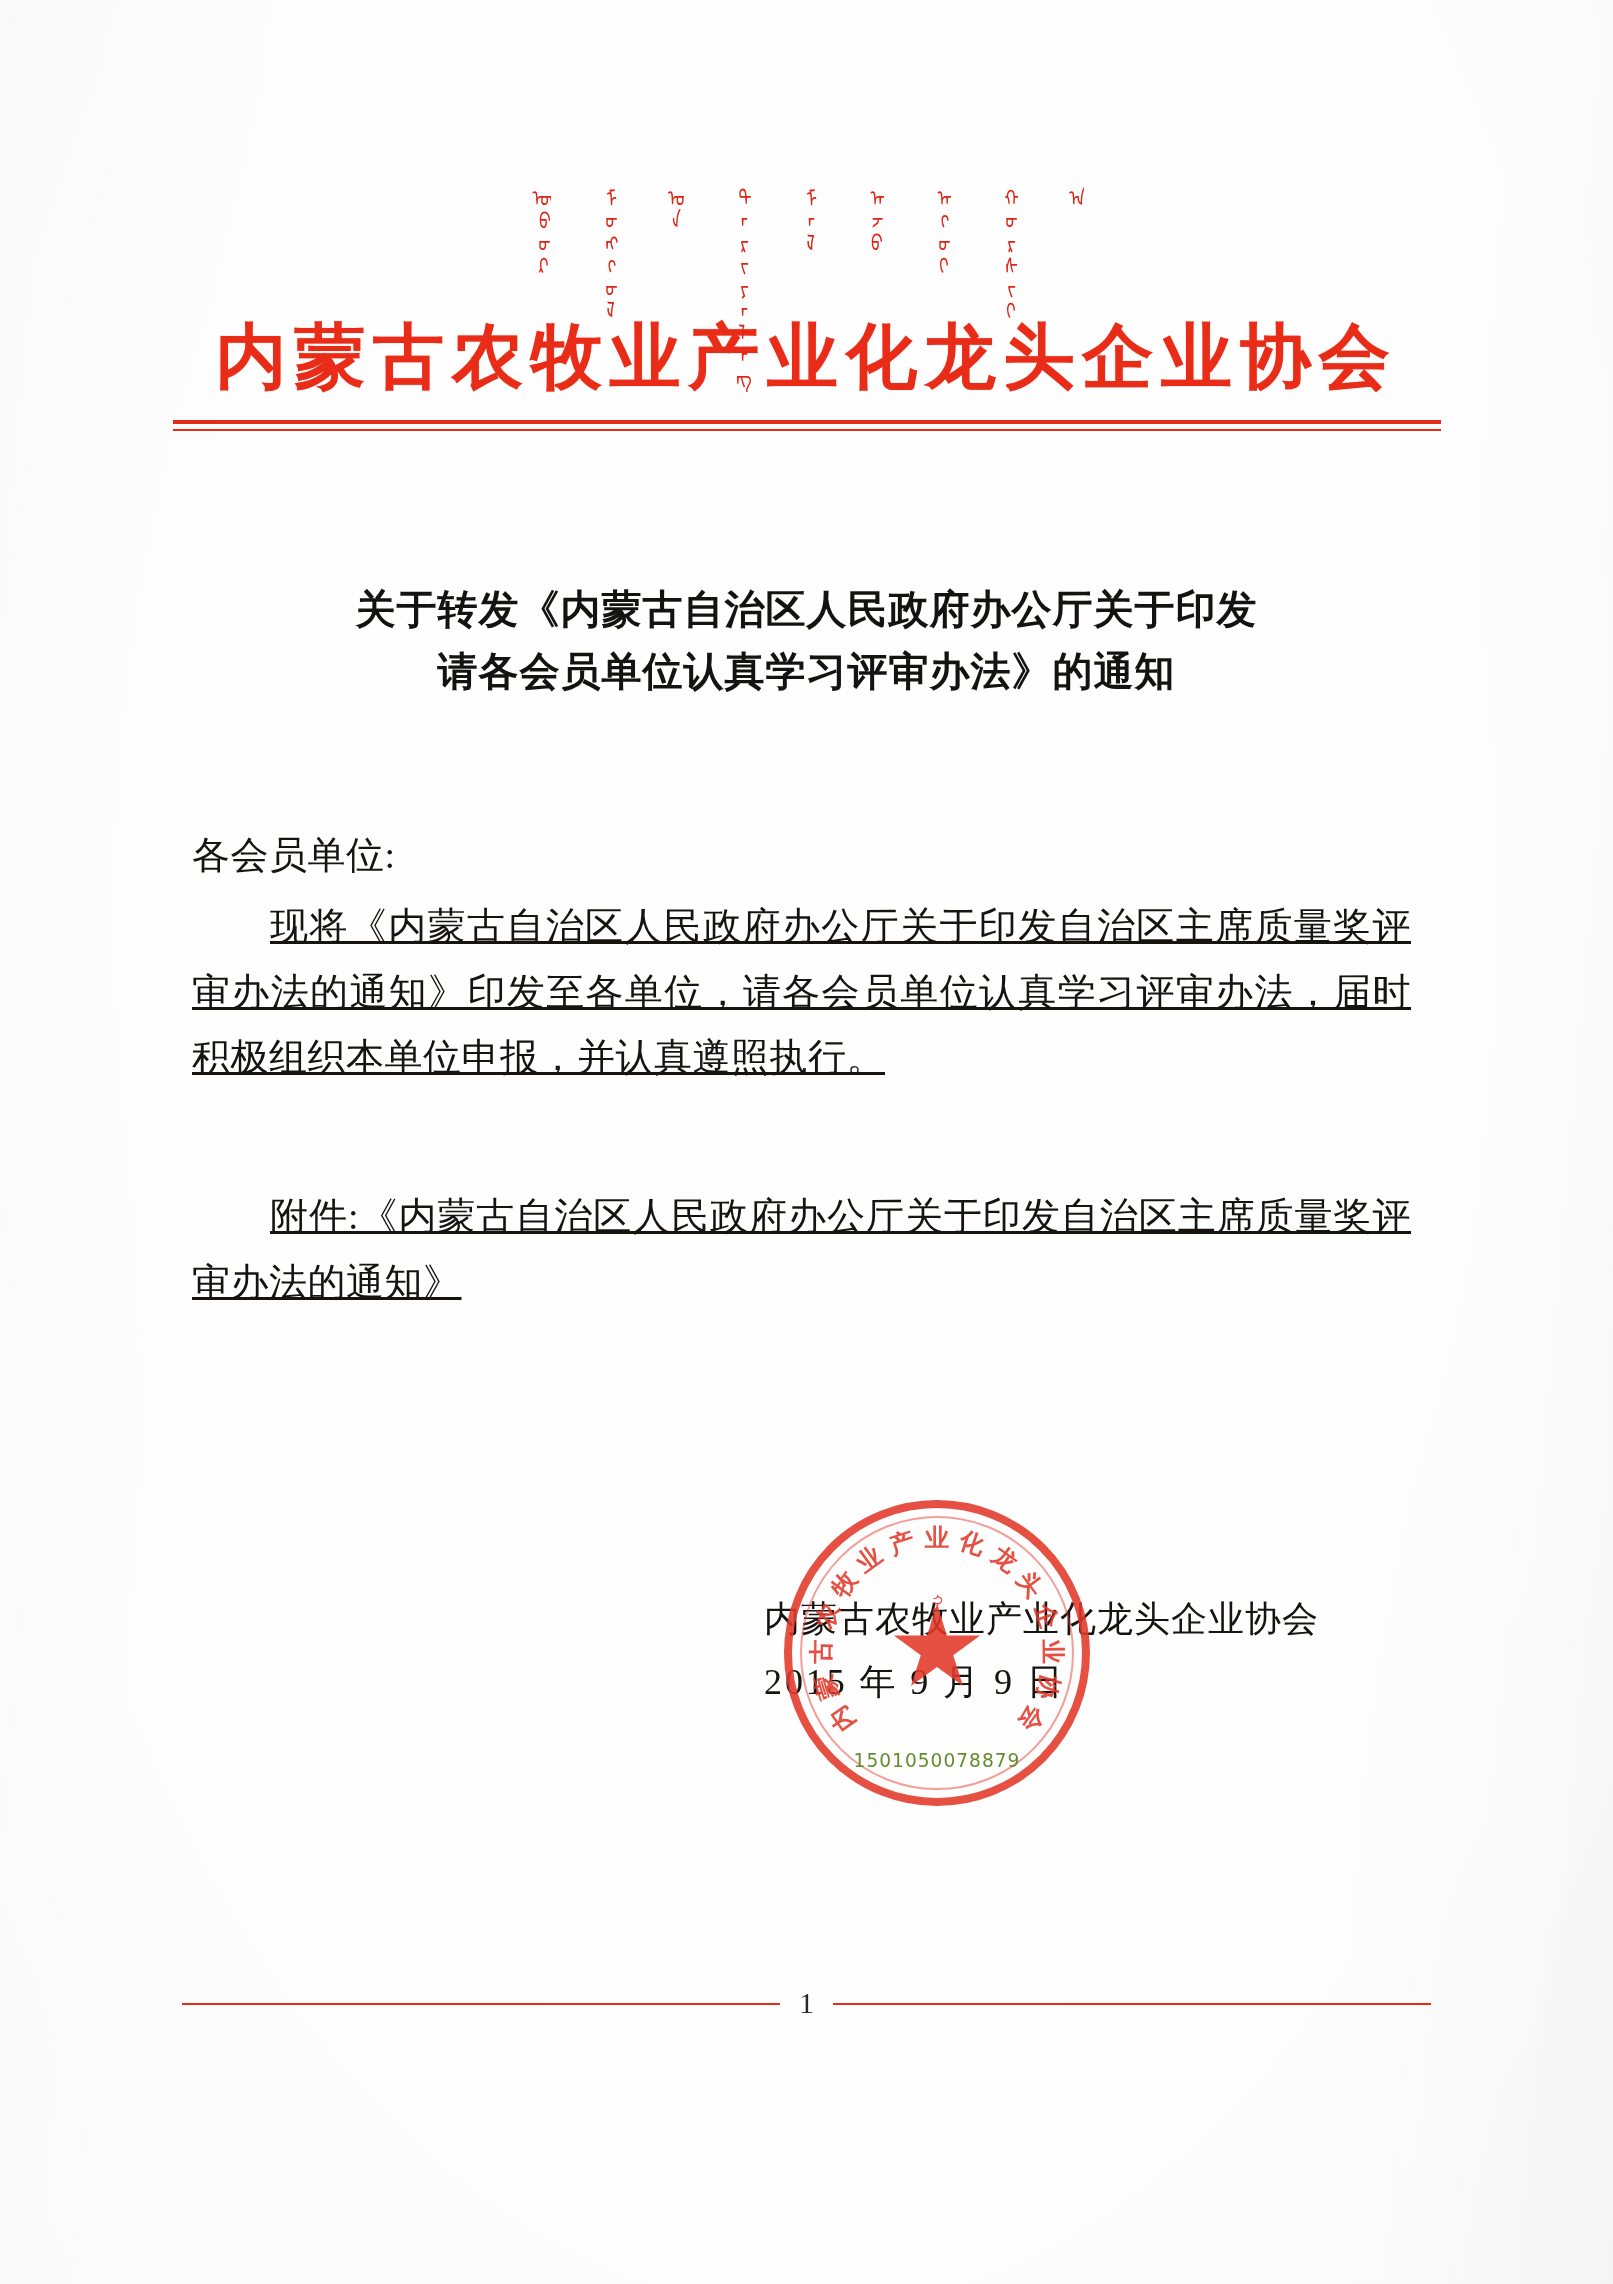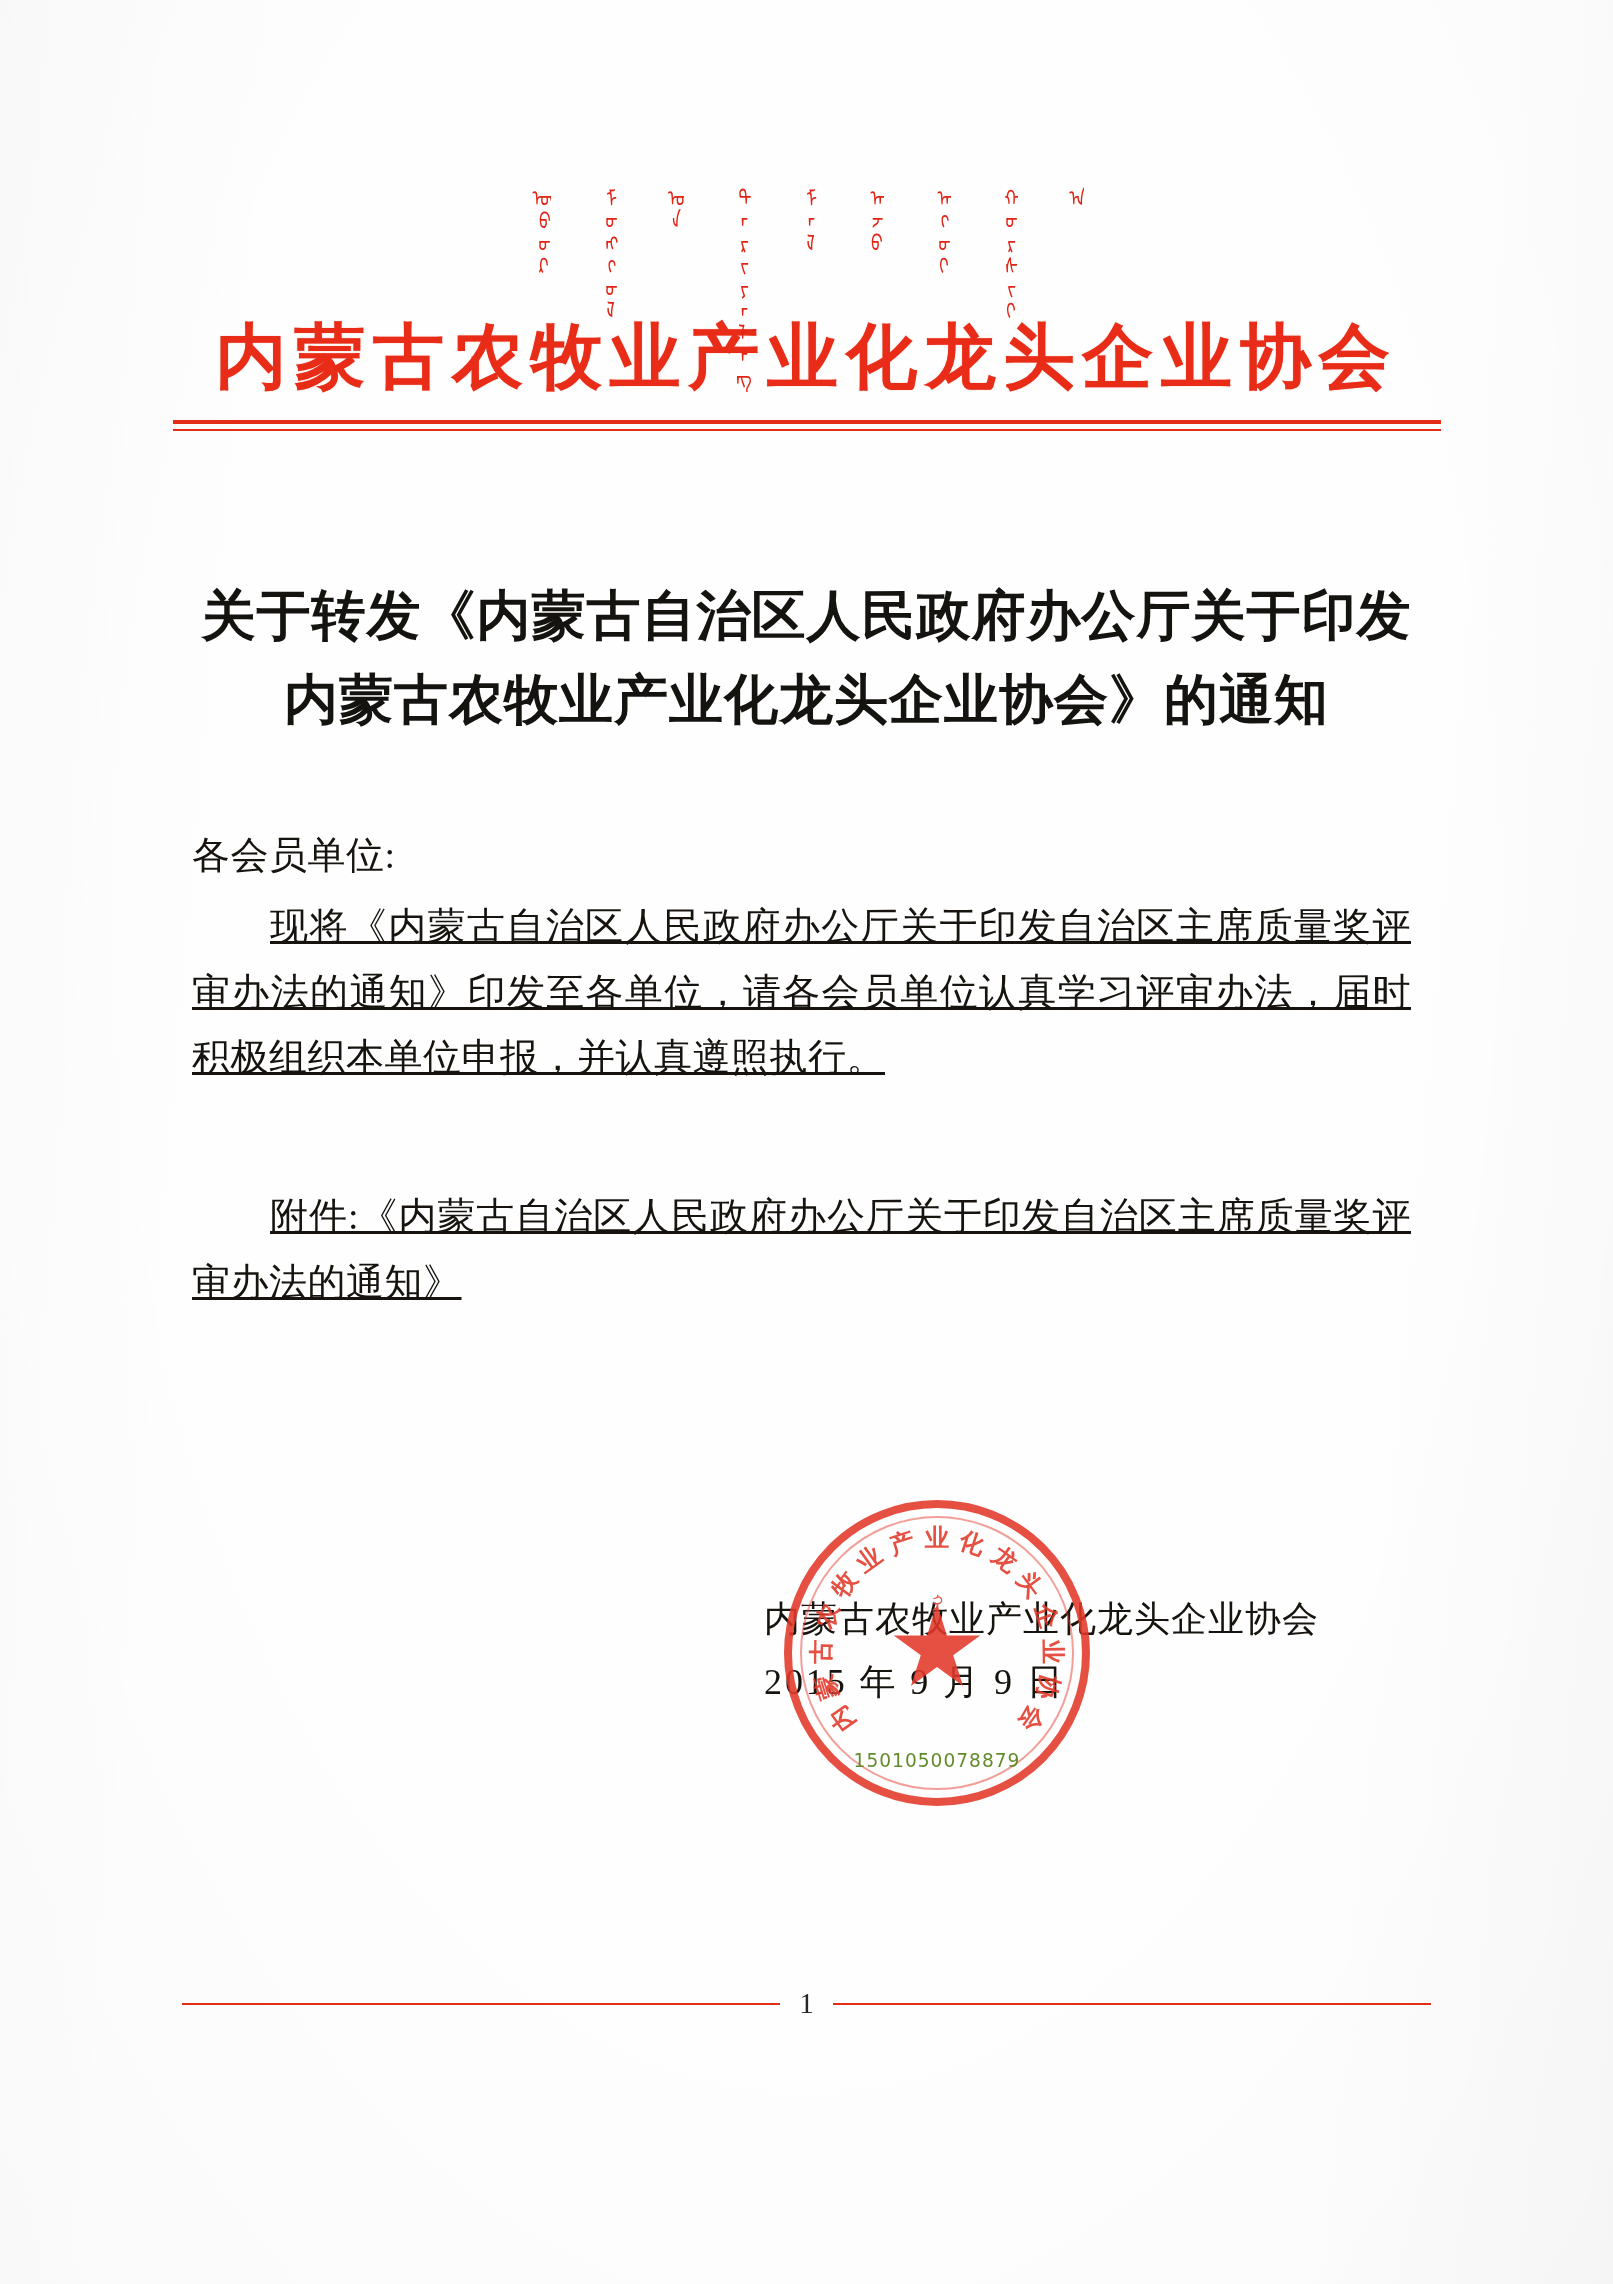--- a/index.html
+++ b/index.html
@@ -81,23 +81,23 @@
     margin-top: 4.9px;
   }
 
   
   .doc-title {
     position: absolute;
     left: 186px;
     right: 186px;
     top: 578px;
     text-align: center;
-    font-family: Liberation Mono, monospace;
+    font-family: Liberation Sans, sans-serif;
     font-weight: bold;
-    font-size: 54px;
+    font-size: 40px;
     line-height: 1.55;
     color: #15130f;
     letter-spacing: 1px;
   }
   .body-block {
     position: absolute;
     left: 192px;
     right: 202px;
     top: 823px;
     font-size: 38px;
@@ -250,21 +250,21 @@
     </div>
     <div class="org-title">内蒙古农牧业产业化龙头企业协会</div>
     <div class="rule-group">
       <div class="rule-thick"></div>
       <div class="rule-thin"></div>
     </div>
   </div>
 
   <div class="doc-title">
     <div>关于转发《内蒙古自治区人民政府办公厅关于印发</div>
-    <div>内蒙古农牧业产业化龙头企业协会》的通知</div>
+    <div>请各会员单位认真学习评审办法》的通知</div>
   </div>
 
   <div class="body-block">
     <p class="salutation">各会员单位:</p>
     <p class="para">现将《内蒙古自治区人民政府办公厅关于印发自治区主席质量奖评审办法的通知》印发至各单位，请各会员单位认真学习评审办法，届时积极组织本单位申报，并认真遵照执行。</p>
     <div class="para-gap"></div>
     <p class="para">附件:《内蒙古自治区人民政府办公厅关于印发自治区主席质量奖评审办法的通知》</p>
   </div>
 
   <div class="sign-block">

